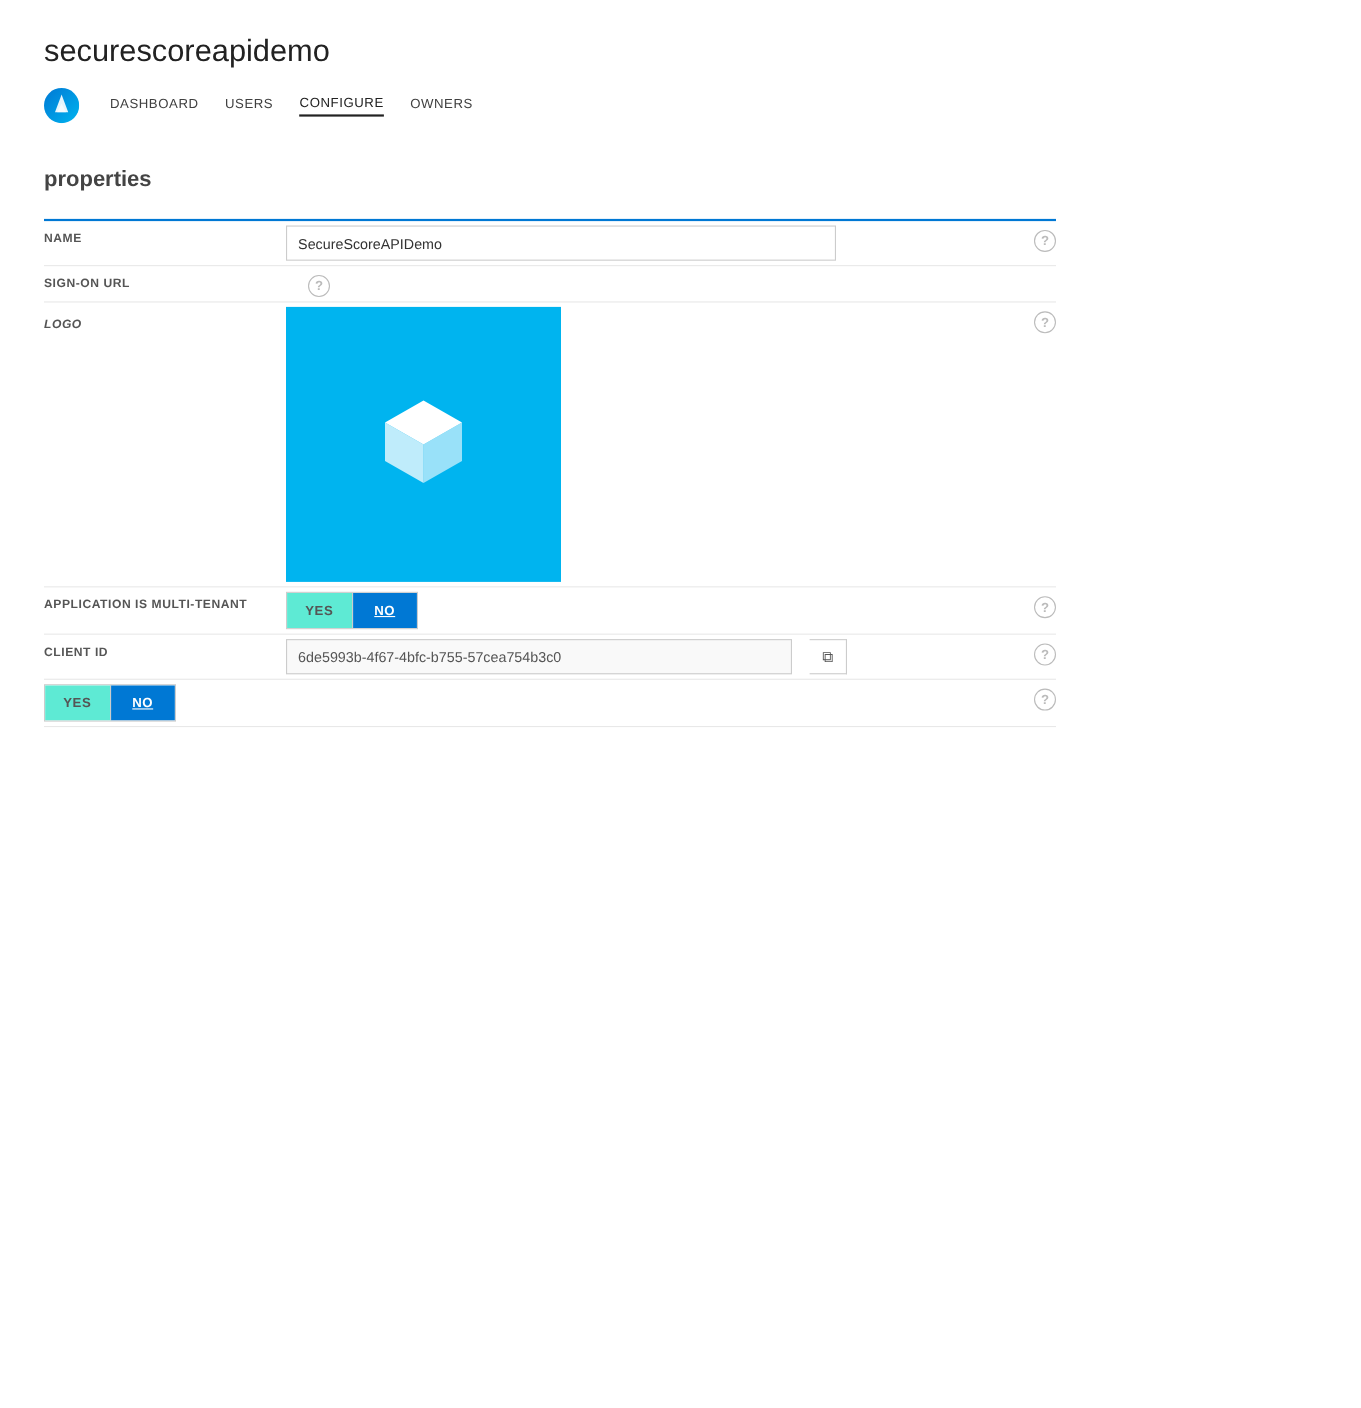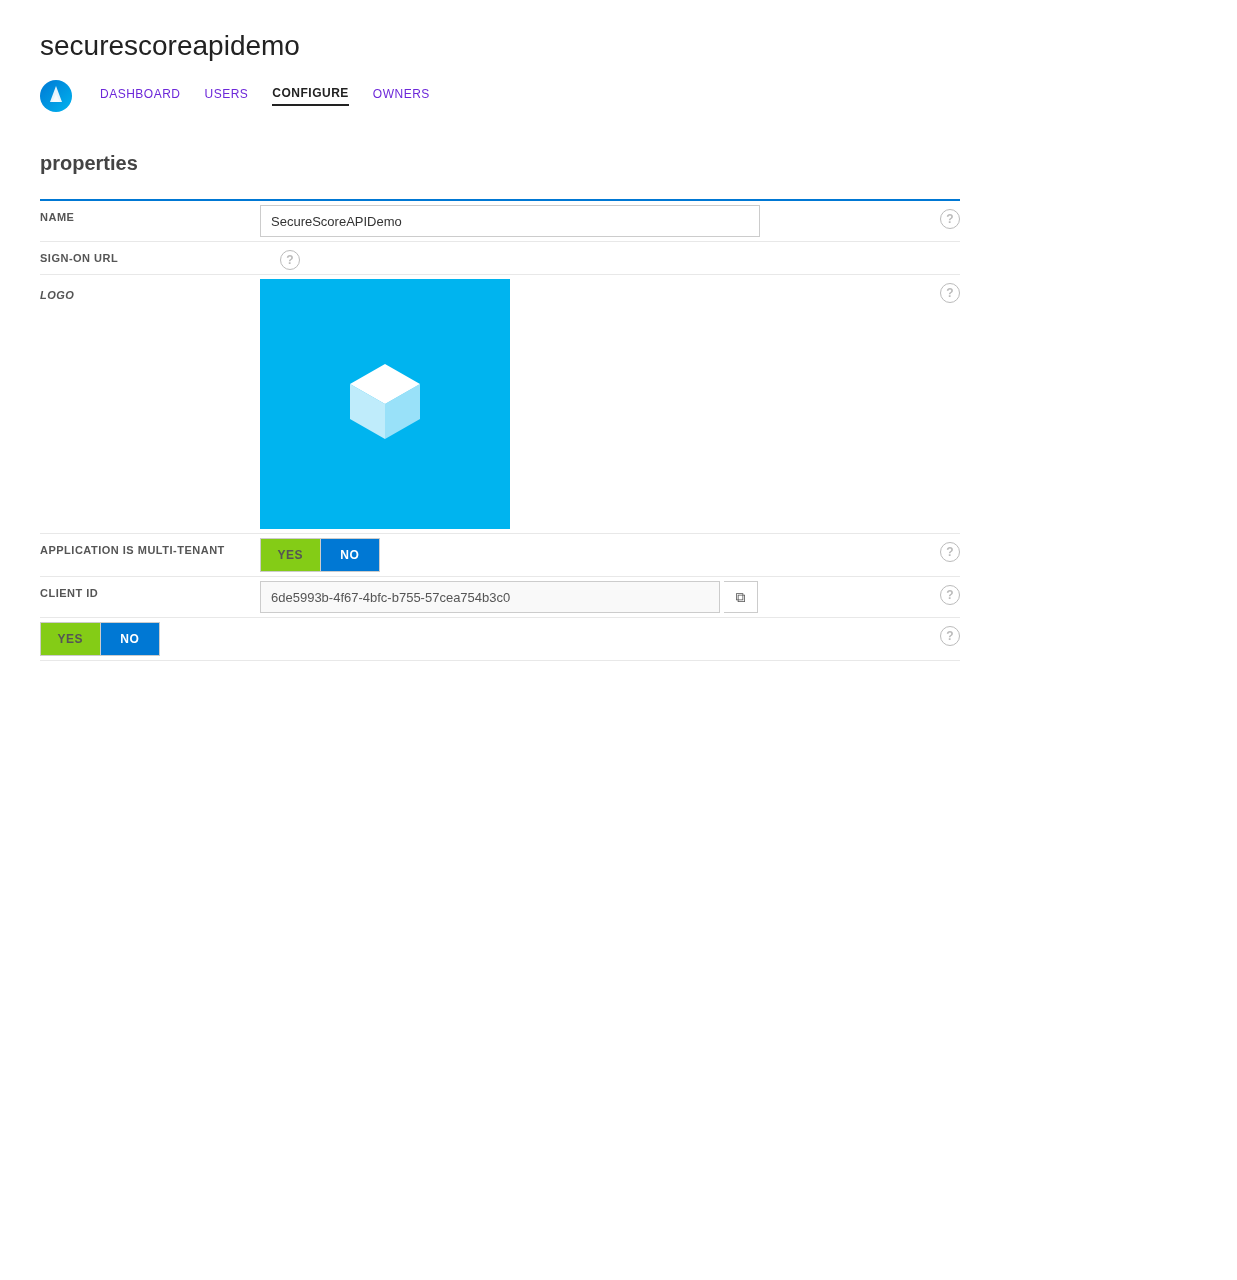--- a/index.html
+++ b/index.html
@@ -27,29 +27,29 @@
       border-bottom: none;
     }
     .nav-icon {
       width: 32px;
       height: 32px;
       margin-right: 4px;
     }
     .nav-item {
       font-size: 12px;
       font-weight: 400;
-      color: #6d28d9;
+      color: #404040;
       letter-spacing: 0.5px;
       cursor: pointer;
       padding-bottom: 4px;
       text-transform: uppercase;
     }
     .nav-item.active {
       color: #222;
-      font-weight: 700;
+      font-weight: 400;
       border-bottom: 2px solid #222;
     }
     .section-title {
       font-size: 20px;
       font-weight: 700;
       color: #444;
       padding-bottom: 24px;
       border-bottom: 2px solid #0078d4;
       margin-bottom: 0;
     }
@@ -121,39 +121,40 @@
     .toggle-group {
       display: flex;
       border: 1px solid #ccc;
       overflow: hidden;
       width: 120px;
     }
     .toggle-btn {
       flex: 1;
       height: 32px;
       border: none;
-      background: #84cc16;
+      background: #5eead4;
       color: #555;
       font-size: 12px;
       font-weight: 600;
       cursor: pointer;
       letter-spacing: 0.5px;
       text-transform: uppercase;
     }
     .toggle-btn.active {
       background: #0078d4;
       color: #fff;
+      text-decoration: underline;
     }
     .toggle-btn:not(.active) {
       border-right: 1px solid #ccc;
     }
     .client-id-container {
       display: flex;
       align-items: flex-end;
-      gap: 4px;
+      gap: 16px;
     }
     .client-id-input {
       width: 460px;
       height: 32px;
       border: 1px solid #ccc;
       padding: 4px 10px;
       font-size: 13px;
       color: #555;
       outline: none;
       background: #f9f9f9;

